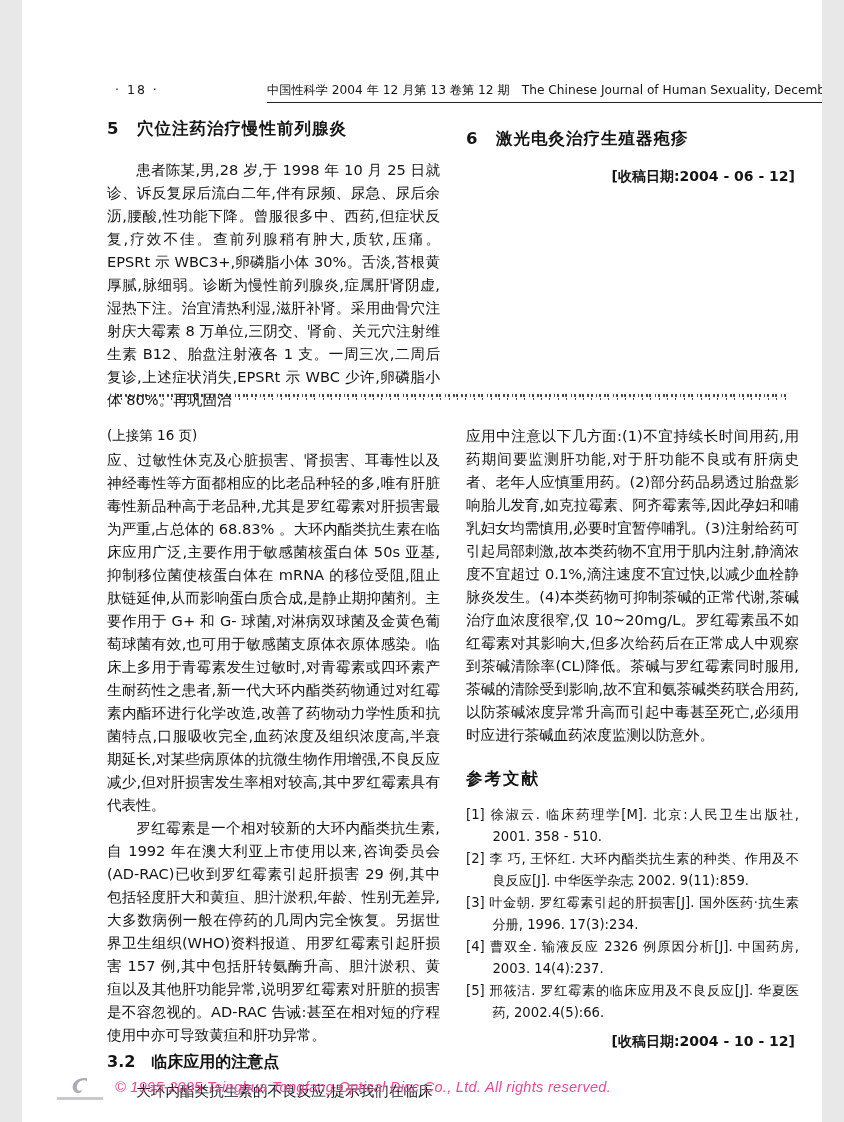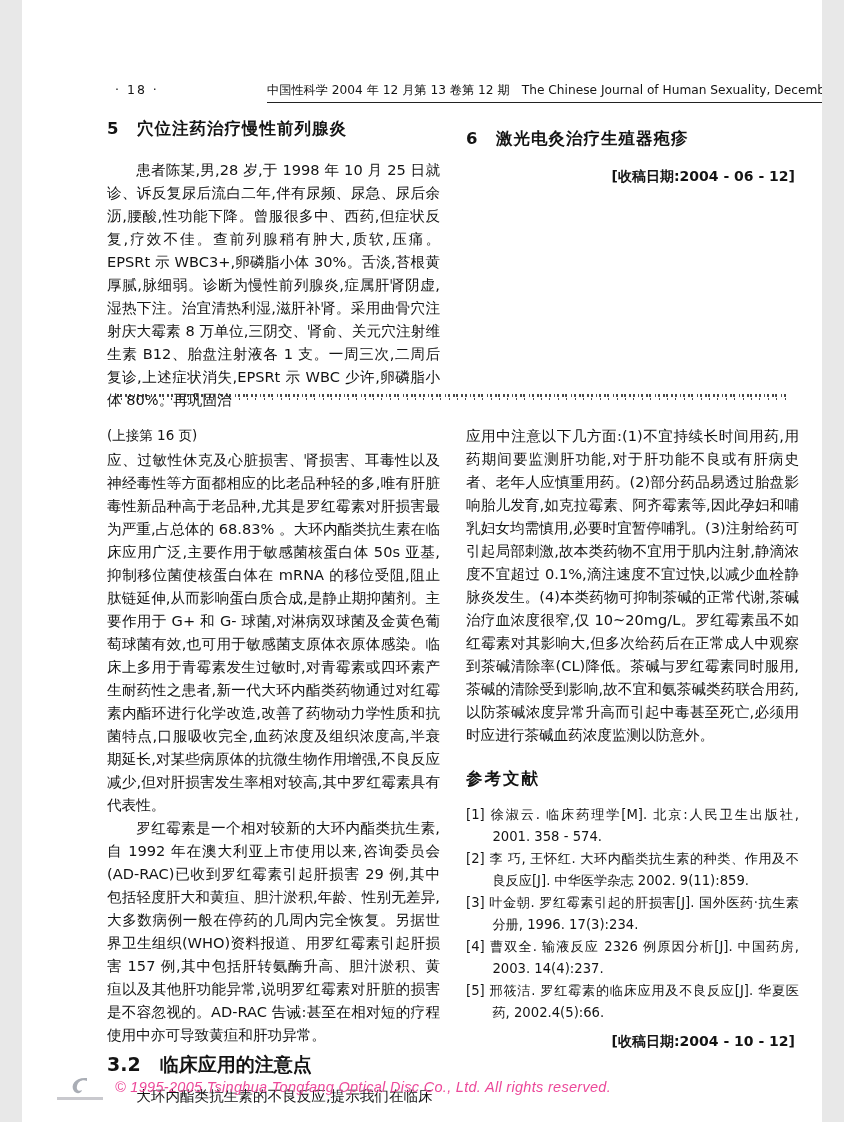--- a/index.html
+++ b/index.html
@@ -16,21 +16,21 @@
     position:absolute; left:160px; top:2px; font-size:12.2px;
     border-bottom:1px solid #222; padding-bottom:3px; white-space:nowrap;
   }
   
   .cols { position:absolute; left:85px; width:692px; display:flex; gap:26px; }
   .cols-top { top:112px; }
   .cols-bottom { top:424px;justify-content:space-between; }
   .col { width:333px; }
   .sec-title { font-size:16.5px; font-weight:700; margin:6px 0 18px 0; letter-spacing:1px; }
   .sec-title-6 { margin-top:16px; }
-  .sub-title { font-size:19px; font-weight:700; margin:6px 0 6px 0; }
+  .sub-title { font-size:16px; font-weight:700; margin:6px 0 6px 0; }
   .refs-title { font-size:16.5px; font-weight:700; margin:22px 0 14px 0; letter-spacing:2px; }
   p.body { font-size:14.6px; line-height:23px; text-align:justify; }
   p.indent { text-indent:2em; }
   .cont-note { font-size:13.5px; line-height:22px; margin-bottom:2px; }
   .date-line { font-size:14px; font-weight:700; text-align:right; margin-top:10px; padding-right:4px; }
   .ref-item { font-size:13.2px; line-height:21.5px; text-align:justify; padding-left:2em; text-indent:-2em; margin-bottom:1px; }
   
   .ornament {
     position:absolute; top:394px; left:95px; width:672px; height:6px;
     background-image:
@@ -79,21 +79,21 @@
       <p class="cont-note">(上接第 16 页)</p>
       <p class="body">应、过敏性休克及心脏损害、肾损害、耳毒性以及神经毒性等方面都相应的比老品种轻的多,唯有肝脏毒性新品种高于老品种,尤其是罗红霉素对肝损害最为严重,占总体的 68.83% 。大环内酯类抗生素在临床应用广泛,主要作用于敏感菌核蛋白体 50s 亚基,抑制移位菌使核蛋白体在 mRNA 的移位受阻,阻止肽链延伸,从而影响蛋白质合成,是静止期抑菌剂。主要作用于 G+ 和 G- 球菌,对淋病双球菌及金黄色葡萄球菌有效,也可用于敏感菌支原体衣原体感染。临床上多用于青霉素发生过敏时,对青霉素或四环素产生耐药性之患者,新一代大环内酯类药物通过对红霉素内酯环进行化学改造,改善了药物动力学性质和抗菌特点,口服吸收完全,血药浓度及组织浓度高,半衰期延长,对某些病原体的抗微生物作用增强,不良反应减少,但对肝损害发生率相对较高,其中罗红霉素具有代表性。</p>
       <p class="body indent">罗红霉素是一个相对较新的大环内酯类抗生素,自 1992 年在澳大利亚上市使用以来,咨询委员会(AD-RAC)已收到罗红霉素引起肝损害 29 例,其中包括轻度肝大和黄疸、胆汁淤积,年龄、性别无差异,大多数病例一般在停药的几周内完全恢复。另据世界卫生组织(WHO)资料报道、用罗红霉素引起肝损害 157 例,其中包括肝转氨酶升高、胆汁淤积、黄疸以及其他肝功能异常,说明罗红霉素对肝脏的损害是不容忽视的。AD-RAC 告诫:甚至在相对短的疗程使用中亦可导致黄疸和肝功异常。</p>
       <div class="sub-title">3.2　临床应用的注意点</div>
       <p class="body indent">大环内酯类抗生素的不良反应,提示我们在临床</p>
     </div>
     <div class="col">
       <p class="body">应用中注意以下几方面:(1)不宜持续长时间用药,用药期间要监测肝功能,对于肝功能不良或有肝病史者、老年人应慎重用药。(2)部分药品易透过胎盘影响胎儿发育,如克拉霉素、阿齐霉素等,因此孕妇和哺乳妇女均需慎用,必要时宜暂停哺乳。(3)注射给药可引起局部刺激,故本类药物不宜用于肌内注射,静滴浓度不宜超过 0.1%,滴注速度不宜过快,以减少血栓静脉炎发生。(4)本类药物可抑制茶碱的正常代谢,茶碱治疗血浓度很窄,仅 10~20mg/L。罗红霉素虽不如红霉素对其影响大,但多次给药后在正常成人中观察到茶碱清除率(CL)降低。茶碱与罗红霉素同时服用,茶碱的清除受到影响,故不宜和氨茶碱类药联合用药,以防茶碱浓度异常升高而引起中毒甚至死亡,必须用时应进行茶碱血药浓度监测以防意外。</p>
       <div class="refs-title">参考文献</div>
       <div>
-        <p class="ref-item">[1] 徐淑云. 临床药理学[M]. 北京:人民卫生出版社, 2001. 358 - 574.</p>
+        <p class="ref-item">[1] 徐淑云. 临床药理学[M]. 北京:人民卫生出版社, 2001. 358 - 510.</p>
         <p class="ref-item">[2] 李 巧, 王怀红. 大环内酯类抗生素的种类、作用及不良反应[J]. 中华医学杂志 2002. 9(11):859.</p>
         <p class="ref-item">[3] 叶金朝. 罗红霉素引起的肝损害[J]. 国外医药·抗生素分册, 1996. 17(3):234.</p>
         <p class="ref-item">[4] 曹双全. 输液反应 2326 例原因分析[J]. 中国药房, 2003. 14(4):237.</p>
         <p class="ref-item">[5] 邢筱洁. 罗红霉素的临床应用及不良反应[J]. 华夏医药, 2002.4(5):66.</p>
       </div>
       <p class="date-line">[收稿日期:2004 - 10 - 12]</p>
     </div>
   </div>
 
   <div class="footer">

